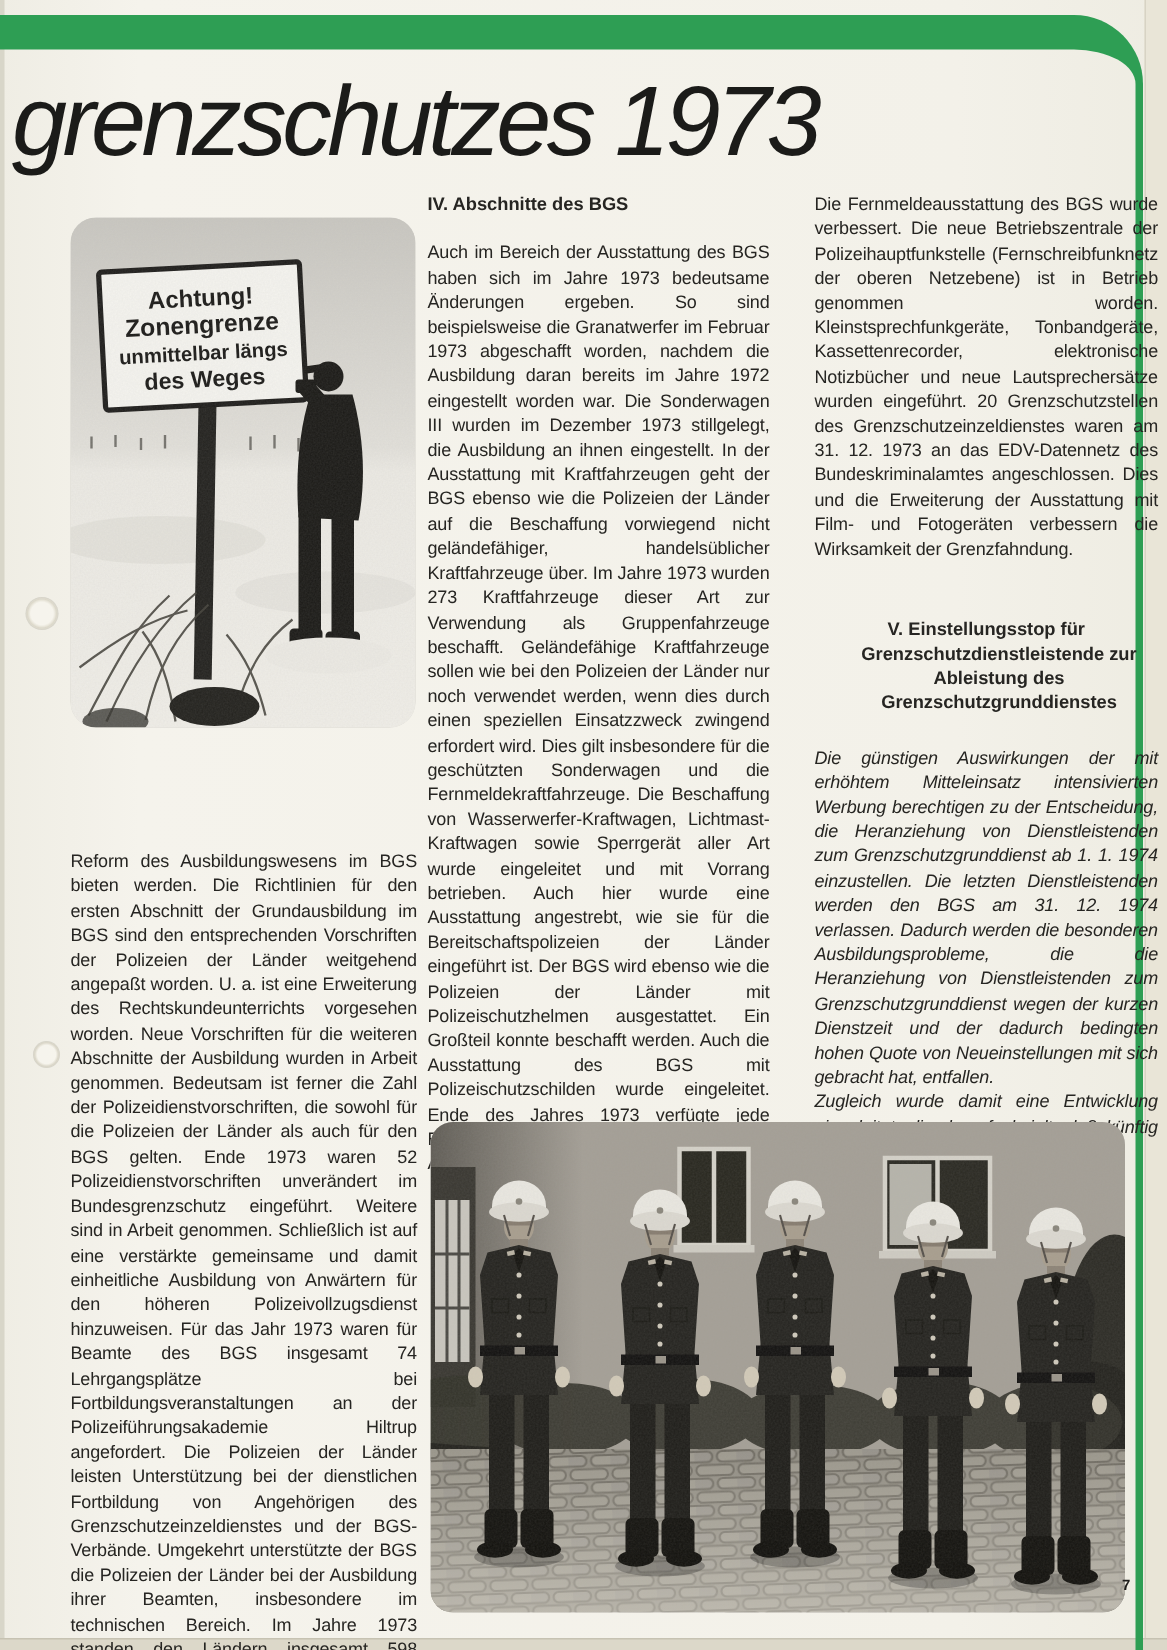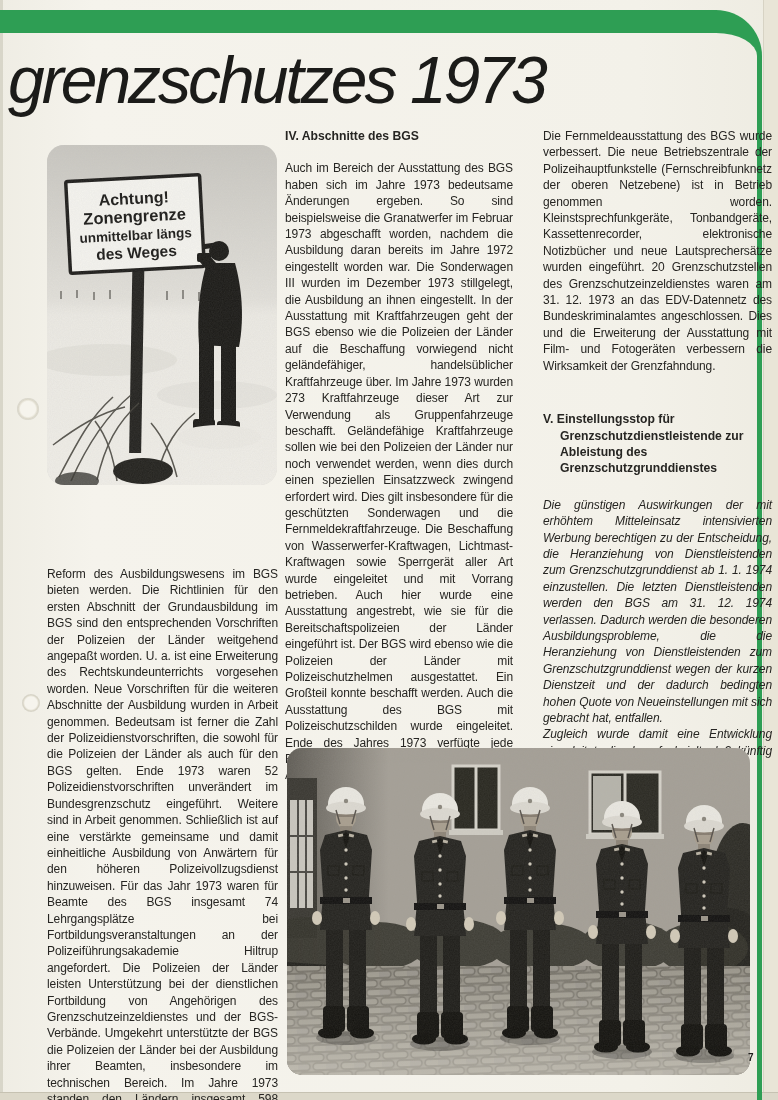--- a/index.html
+++ b/index.html
@@ -28,21 +28,21 @@
     letter-spacing:-3px;color:#1b1b19;white-space:nowrap;
   }
   .body-text{font-size:12px;line-height:16.4px;text-align:justify;letter-spacing:-0.1px;}
   .body-text p{margin:0;}
   .heading{font-weight:700;font-size:12.2px;line-height:16.4px;}
   .hang{padding-left:17px;text-indent:-17px;}
   .col-left-text{position:absolute;left:47px;top:566px;width:231px;}
   .col-mid{position:absolute;left:285px;top:128px;width:228px;}
   .col-mid .body-text{margin-top:16px;}
   .col-right{position:absolute;left:523px;top:128px;width:229px;margin-left:20px;}
-  .col-right .heading{margin-top:37px;}
+  .col-right .heading{margin-top:37px;text-align:center;}
   .col-right .p2{margin-top:20px;font-style:italic;}
   .caption{
     position:absolute;left:47px;top:493px;width:231px;
     font-size:12.2px;font-style:italic;line-height:16.5px;text-align:justify;color:#2b2a27;
   }
   .photo{position:absolute;overflow:hidden;background:#d8d6d0;}
   .photo-top{left:47px;top:145px;width:230px;height:340px;border-radius:17px;}
   .photo-bottom{left:287px;top:748px;width:463px;height:327px;border-radius:15px;}
   .photo svg{display:block;width:100%;height:100%;}
   .page-number{position:absolute;left:748px;top:1052px;font-size:10px;font-weight:700;color:#1d1c1a;}

